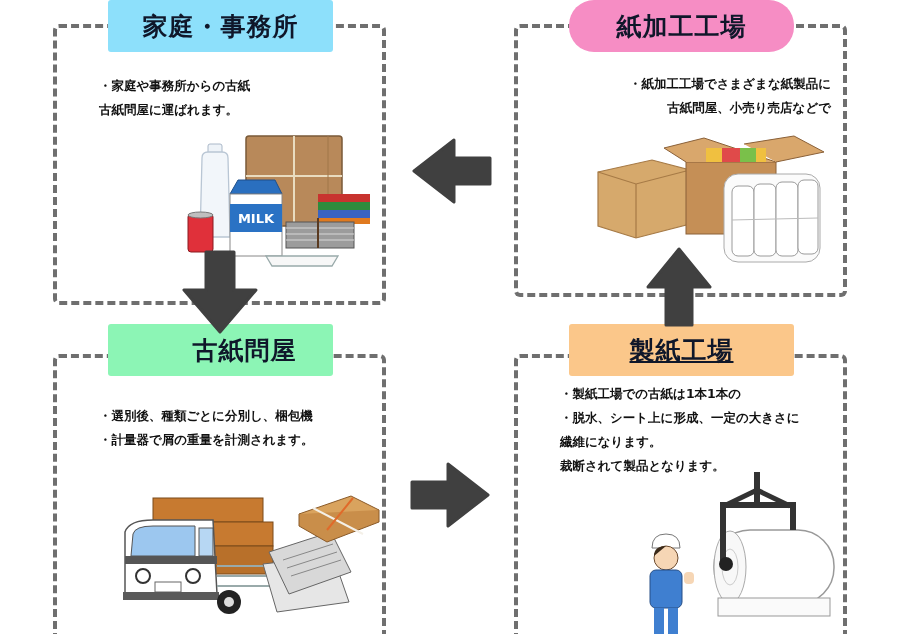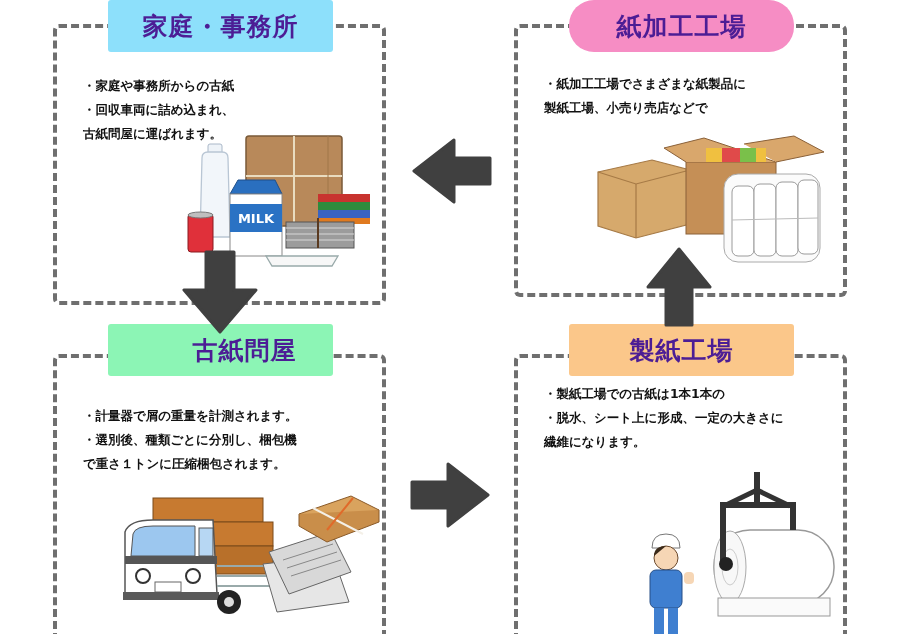--- a/index.html
+++ b/index.html
@@ -7,56 +7,55 @@
   body { position: relative; font-family: "DejaVu Sans", sans-serif; color: #1a1a1a; }
 
   .panel { position: absolute; width: 333px; }
   .panel .frame {
     position: absolute; left: 0; right: 0; top: 0; bottom: 0;
     border: 4px dashed #6f6f6f; border-radius: 6px;
   }
   .panel .label {
     position: absolute; left: 55px; width: 225px; height: 52px;
     border-radius: 3px; display: flex; align-items: center; justify-content: center;
-    font-weight: bold; font-size: 25px; color: #4c1d95; letter-spacing: 1px;
+    font-weight: bold; font-size: 25px; color: #0f172a; letter-spacing: 1px;
   }
   .panel .desc {
     position: absolute; left: 30px; right: 16px;
     font-weight: bold; font-size: 12.5px; line-height: 24px; color: #111;
   }
-  .panel .desc div { white-space: nowrap; }
+  .panel .desc div { white-space: nowrap; margin-left: 16px; }
   .illus { position: absolute; }
 
   #p1 { left: 53px; top: 24px; height: 281px; }
   #p1 .label { top: -24px; }
   #p1 .desc { top: 50px; }
 
   #p2 { left: 514px; top: 24px; height: 273px; }
   #p2 .label { top: -24px; }
-  #p2 .desc { top: 48px; }
+  #p2 .desc { top: 48px; text-align: right; }
 
   #p3 { left: 53px; top: 354px; height: 300px; }
   #p3 .label { top: -30px; padding-left: 48px; }
   #p3 .desc { top: 50px; }
 
   #p4 { left: 514px; top: 354px; height: 300px; }
-  #p4 .label { top: -30px; }
+  #p4 .label { top: -30px; text-decoration: underline; }
   #p4 .desc { top: 28px; }
 
   .arrow { position: absolute; }
 </style>
 </head>
 <body>
 
 <div class="panel" id="p1">
   <div class="frame" style="border-color: rgb(111, 111, 111);"></div>
   <div class="label" style="background: rgb(141, 224, 251);">家庭・事務所</div>
   <div class="desc">
     <div>・家庭や事務所からの古紙</div>
-    <div>・回収車両に詰め込まれ、</div>
     <div>古紙問屋に運ばれます。</div>
   </div>
   <svg class="illus" style="left:125px;top:108px" width="195" height="140" viewBox="0 0 195 140">
 
     <g>
       <rect x="68" y="4" width="96" height="90" rx="3" fill="#b8895a" stroke="#7a5a38" stroke-width="1.5"></rect>
       <line x1="116" y1="4" x2="116" y2="94" stroke="#e9dcc0" stroke-width="2"></line>
       <line x1="68" y1="44" x2="164" y2="44" stroke="#e9dcc0" stroke-width="2"></line>
       <line x1="150" y1="4" x2="150" y2="94" stroke="#a07648" stroke-width="1"></line>
     </g>
@@ -97,21 +96,21 @@
       <path d="M88 124 L160 124 L154 134 L94 134 Z" fill="#f7f7f7" stroke="#9aa" stroke-width="1.3"></path>
     </g>
   </svg>
 </div>
 
 <div class="panel" id="p2">
   <div class="frame" style="border-color: rgb(111, 111, 111);"></div>
   <div class="label" style="background: rgb(246, 141, 196); border-radius: 25px;">紙加工工場</div>
   <div class="desc">
     <div>・紙加工工場でさまざまな紙製品に</div>
-    <div>製紙工場、小売り売店などで</div>
+    <div>古紙問屋、小売り売店などで</div>
   </div>
   <svg class="illus" style="left:80px;top:110px" width="240" height="130" viewBox="0 0 240 130">
     <g>
       <path d="M4 38 L58 26 L96 36 L96 90 L42 104 L4 92 Z" fill="#d6a96c" stroke="#a67a46" stroke-width="1.2"></path>
       <path d="M4 38 L42 50 L96 36" fill="none" stroke="#a67a46" stroke-width="1.2"></path>
       <line x1="42" y1="50" x2="42" y2="104" stroke="#a67a46" stroke-width="1.2"></line>
     </g>
     <g>
       <rect x="92" y="28" width="90" height="72" fill="#c58f56" stroke="#8a6038"></rect>
       <path d="M92 28 L70 14 L110 4 L182 28" fill="#d9a76c" stroke="#8a6038"></path>
@@ -130,23 +129,22 @@
       </g>
       <line x1="138" y1="86" x2="224" y2="84" stroke="#bbb"></line>
     </g>
   </svg>
 </div>
 
 <div class="panel" id="p3">
   <div class="frame" style="border-color: rgb(111, 111, 111);"></div>
   <div class="label" style="background: rgb(140, 245, 181);">古紙問屋</div>
   <div class="desc">
+    <div>・選別後、種類ごとに分別し、梱包機</div>
     <div>・計量器で屑の重量を計測されます。</div>
-    <div>・選別後、種類ごとに分別し、梱包機</div>
-    <div>で重さ１トンに圧縮梱包されます。</div>
   </div>
   <svg class="illus" style="left:60px;top:140px" width="270" height="130" viewBox="0 0 270 130">
     <g>
       <rect x="40" y="4" width="110" height="24" fill="#c77a30" stroke="#7a4a1a"></rect>
       <rect x="70" y="28" width="90" height="24" fill="#c77a30" stroke="#7a4a1a"></rect>
       <rect x="90" y="52" width="70" height="28" fill="#b8702a" stroke="#7a4a1a"></rect>
     </g>
     <g>
       <path d="M12 38 Q16 26 40 26 L100 26 L104 100 L12 100 Z" fill="#ffffff" stroke="#555" stroke-width="1.5"></path>
       <path d="M20 40 Q22 32 40 32 L82 32 L82 62 L18 62 Z" fill="#9cc7ef" stroke="#555"></path>
@@ -174,20 +172,21 @@
   </svg>
 </div>
 
 <div class="panel" id="p4">
   <div class="frame" style="border-color: rgb(111, 111, 111);"></div>
   <div class="label" style="background: rgb(251, 199, 138);">製紙工場</div>
   <div class="desc">
     <div>・製紙工場での古紙は1本1本の</div>
     <div>・脱水、シート上に形成、一定の大きさに</div>
     <div>繊維になります。</div>
+    <div>裁断されて製品となります。</div>
   </div>
   <svg class="illus" style="left:130px;top:118px" width="200" height="165" viewBox="0 0 200 165">
     <g>
       <rect x="70" y="58" width="120" height="74" rx="36" fill="#ffffff" stroke="#999" stroke-width="1.5"></rect>
       <ellipse cx="86" cy="95" rx="16" ry="36" fill="#f8f8f8" stroke="#aaa"></ellipse>
       <ellipse cx="86" cy="95" rx="8" ry="18" fill="none" stroke="#ccc"></ellipse>
       <rect x="74" y="126" width="112" height="18" fill="#fafafa" stroke="#999"></rect>
     </g>
     <g>
       <rect x="110" y="0" width="6" height="30" fill="#333"></rect>

